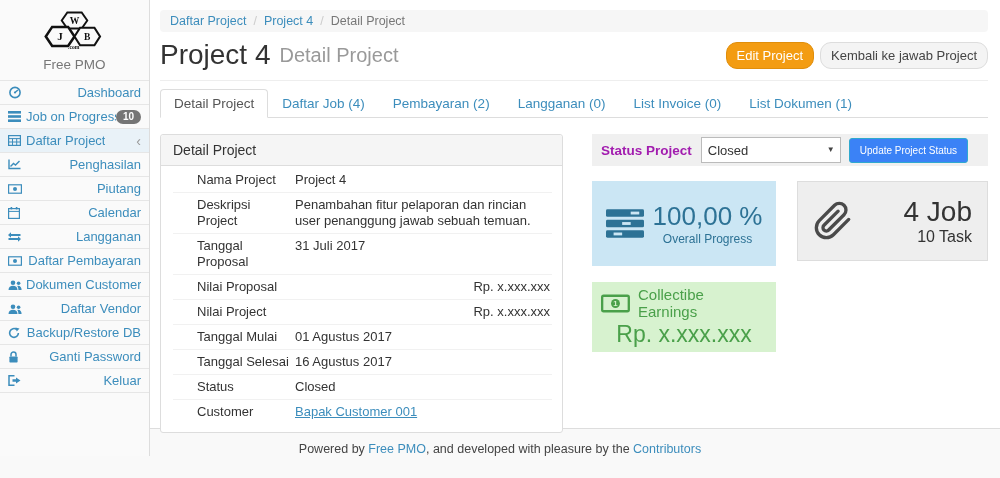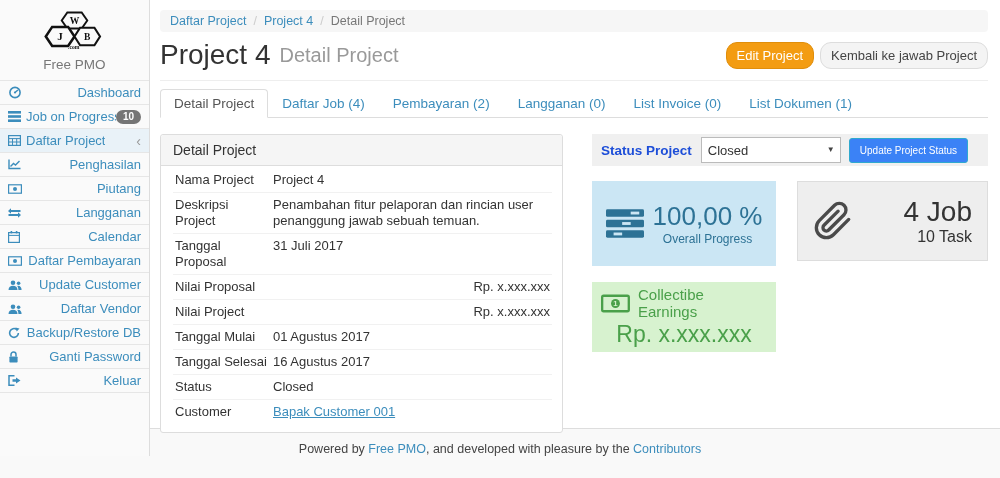--- a/index.html
+++ b/index.html
@@ -63,28 +63,28 @@
   
   .tab-content { display:flex; padding-top:16px; }
   .panel { width:403px; flex:0 0 403px; border:1px solid #ddd; border-radius:3px; background:#fff; align-self:flex-start; }
   .panel-heading {
     background:#f5f5f5; border-bottom:1px solid #ddd; padding:7px 12px;
     font-size:14px; color:#333; border-radius:3px 3px 0 0;
   }
   .panel-body { padding:2px 10px 8px 12px; }
   .drow { display:flex; padding:4px 2px; border-bottom:1px solid #f1f1f1; font-size:13px; color:#333; line-height:16px; }
   .drow:last-child { border-bottom:none; }
-  .dlabel { flex:0 0 98px; padding-right:4px; }
+  .dlabel { flex:0 0 98px; padding-right:4px;margin-left:22px; }
   .dvalue { flex:1; }
   .dvalue.right { text-align:right; }
   .dvalue .link { color:#3c8dbc; text-decoration:underline; cursor:pointer; }
   
   .right-col { flex:1; margin-left:29px; }
   .status-bar { background:#f0f0f0; padding:3px 6px; display:flex; align-items:center; }
-  .status-label { color:#1d4ed8; font-weight:bold; font-size:13.5px; margin:0 9px 0 3px; }
+  .status-label { color:#a21caf; font-weight:bold; font-size:13.5px; margin:0 9px 0 3px; }
   .select-wrap { position:relative; display:inline-block; }
   .status-select {
     width:140px; height:26px; border:1px solid #bbb; background:#fff; color:#333;
     font-size:13px; padding:0 18px 0 6px; appearance:none; -webkit-appearance:none;
     border-radius:0; font-family:inherit;
   }
   .caret-down { position:absolute; right:6px; top:8px; font-size:8px; color:#444; pointer-events:none; }
   .btn-update {
     margin-left:8px; background:#3b82f6; border:1px solid #30a9cf; color:#fff;
     font-size:10px; padding:6px 10px; border-radius:3px; cursor:pointer; font-family:inherit;
@@ -186,60 +186,60 @@
           <svg width="14" height="10" viewBox="0 0 14 10">
             <rect x="0.6" y="0.8" width="12.8" height="8.4" fill="none" stroke="currentColor" stroke-width="1.2"></rect>
             <circle cx="7" cy="5" r="2" fill="currentColor"></circle>
           </svg>
         </span>
     <span class="mi-label">Piutang</span>
   </div>
 
   <div class="menu-item">
     <span class="mi-icon">
-          <svg width="13" height="10" viewBox="0 0 13 10">
-            <path d="M0 3 L3 0.2 V1.9 H12.5 V4.1 H3 V5.8 Z" fill="currentColor"></path>
-            <path d="M13 7 L10 4.2 V5.9 H0.5 V8.1 H10 V9.8 Z" fill="currentColor"></path>
-          </svg>
-        </span>
-    <span class="mi-label">Langganan</span>
-  </div>
-
-  <div class="menu-item">
-    <span class="mi-icon">
           <svg width="12" height="12" viewBox="0 0 12 12">
             <rect x="0.6" y="1.6" width="10.8" height="9.8" fill="none" stroke="currentColor" stroke-width="1.2"></rect>
             <path d="M0.6 4.4 H11.4" stroke="currentColor" stroke-width="1"></path>
             <rect x="2.6" y="0" width="1.6" height="2.4" fill="currentColor"></rect>
             <rect x="7.8" y="0" width="1.6" height="2.4" fill="currentColor"></rect>
           </svg>
         </span>
     <span class="mi-label">Calendar</span>
   </div>
 
   <div class="menu-item">
     <span class="mi-icon">
+          <svg width="13" height="10" viewBox="0 0 13 10">
+            <path d="M0 3 L3 0.2 V1.9 H12.5 V4.1 H3 V5.8 Z" fill="currentColor"></path>
+            <path d="M13 7 L10 4.2 V5.9 H0.5 V8.1 H10 V9.8 Z" fill="currentColor"></path>
+          </svg>
+        </span>
+    <span class="mi-label">Langganan</span>
+  </div>
+
+  <div class="menu-item">
+    <span class="mi-icon">
           <svg width="14" height="10" viewBox="0 0 14 10">
             <rect x="0.6" y="0.8" width="12.8" height="8.4" fill="none" stroke="currentColor" stroke-width="1.2"></rect>
             <circle cx="7" cy="5" r="2" fill="currentColor"></circle>
           </svg>
         </span>
     <span class="mi-label">Daftar Pembayaran</span>
   </div>
 
   <div class="menu-item">
     <span class="mi-icon">
           <svg width="14" height="10" viewBox="0 0 14 10">
             <circle cx="5" cy="2.8" r="2.3" fill="currentColor"></circle>
             <path d="M0.5 10 C0.5 7 2.5 5.7 5 5.7 C7.5 5.7 9.5 7 9.5 10 Z" fill="currentColor"></path>
             <circle cx="10.6" cy="3.3" r="1.8" fill="currentColor"></circle>
             <path d="M10.2 5.8 C12.3 6 13.6 7.2 13.6 10 L10.4 10 C10.4 8.2 10 6.8 9.2 5.9 Z" fill="currentColor"></path>
           </svg>
         </span>
-    <span class="mi-label">Update Customer</span>
+    <span class="mi-label">Dokumen Customer</span>
   </div>
 
   <div class="menu-item">
     <span class="mi-icon">
           <svg width="14" height="10" viewBox="0 0 14 10">
             <circle cx="5" cy="2.8" r="2.3" fill="currentColor"></circle>
             <path d="M0.5 10 C0.5 7 2.5 5.7 5 5.7 C7.5 5.7 9.5 7 9.5 10 Z" fill="currentColor"></path>
             <circle cx="10.6" cy="3.3" r="1.8" fill="currentColor"></circle>
             <path d="M10.2 5.8 C12.3 6 13.6 7.2 13.6 10 L10.4 10 C10.4 8.2 10 6.8 9.2 5.9 Z" fill="currentColor"></path>
           </svg>

